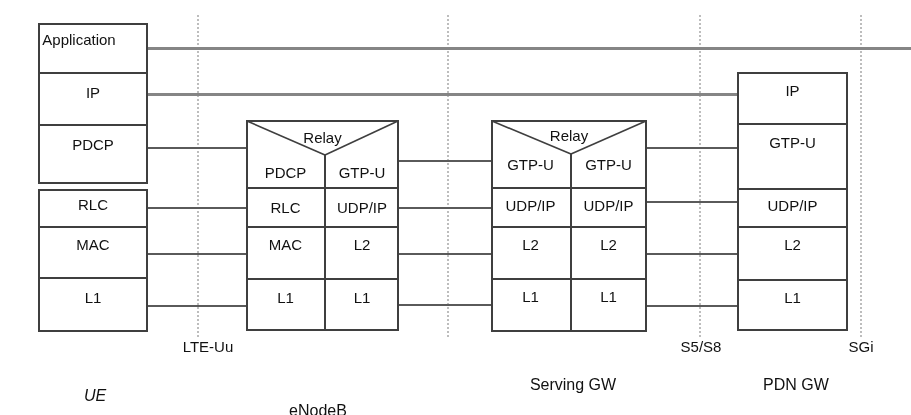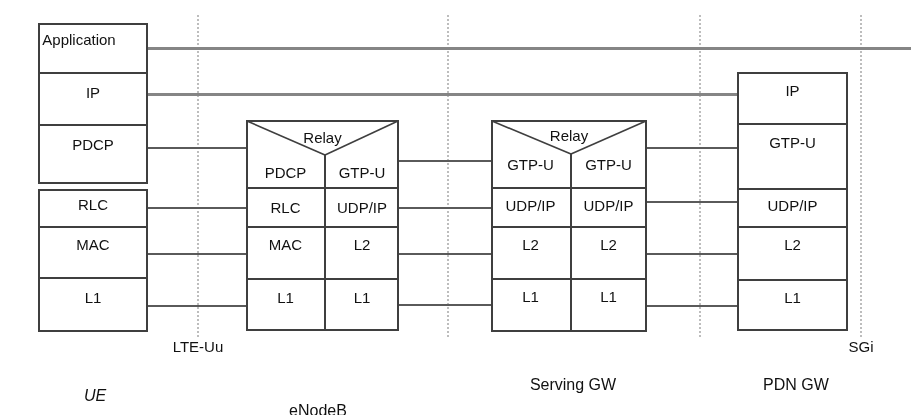--- a/index.html
+++ b/index.html
@@ -100,21 +100,22 @@
   <div class="hline" style="left:737px; top:123px; width:111px;"></div>
   <div class="hline" style="left:737px; top:188px; width:111px;"></div>
   <div class="hline" style="left:737px; top:226px; width:111px;"></div>
   <div class="hline" style="left:737px; top:279px; width:111px;"></div>
   <div class="lbl" style="left:737px; top:82px;  width:111px;">IP</div>
   <div class="lbl" style="left:737px; top:134px; width:111px;">GTP-U</div>
   <div class="lbl" style="left:737px; top:197px; width:111px;">UDP/IP</div>
   <div class="lbl" style="left:737px; top:236px; width:111px;">L2</div>
   <div class="lbl" style="left:737px; top:289px; width:111px;">L1</div>
 
-  <div class="lbl" style="left:138px; top:338px; width:120px;">LTE-Uu</div>
+  <div class="lbl" style="left:148px; top:338px; width:120px;">LTE-Uu</div>
+  <div class="lbl" style="left:641px; top:338px; width:120px;">S5/S8</div>
   <div class="lbl" style="left:801px; top:338px; width:120px;">SGi</div>
 
   <div class="lbl entity" style="left:15px;  top:387px; width:160px;font-style:italic;">UE</div>
   <div class="lbl entity" style="left:238px; top:376px; width:160px;margin-top:26px;">eNodeB</div>
   <div class="lbl entity" style="left:493px; top:376px; width:160px;">Serving GW</div>
   <div class="lbl entity" style="left:716px; top:376px; width:160px;">PDN GW</div>
 
 </div>
 
 </body></html>

